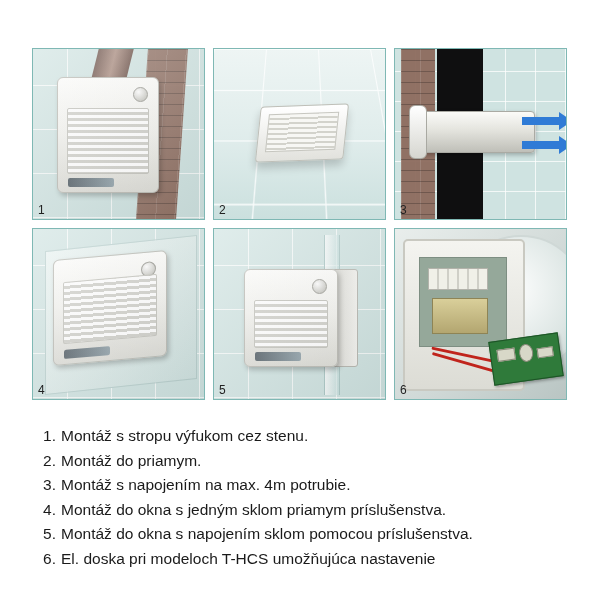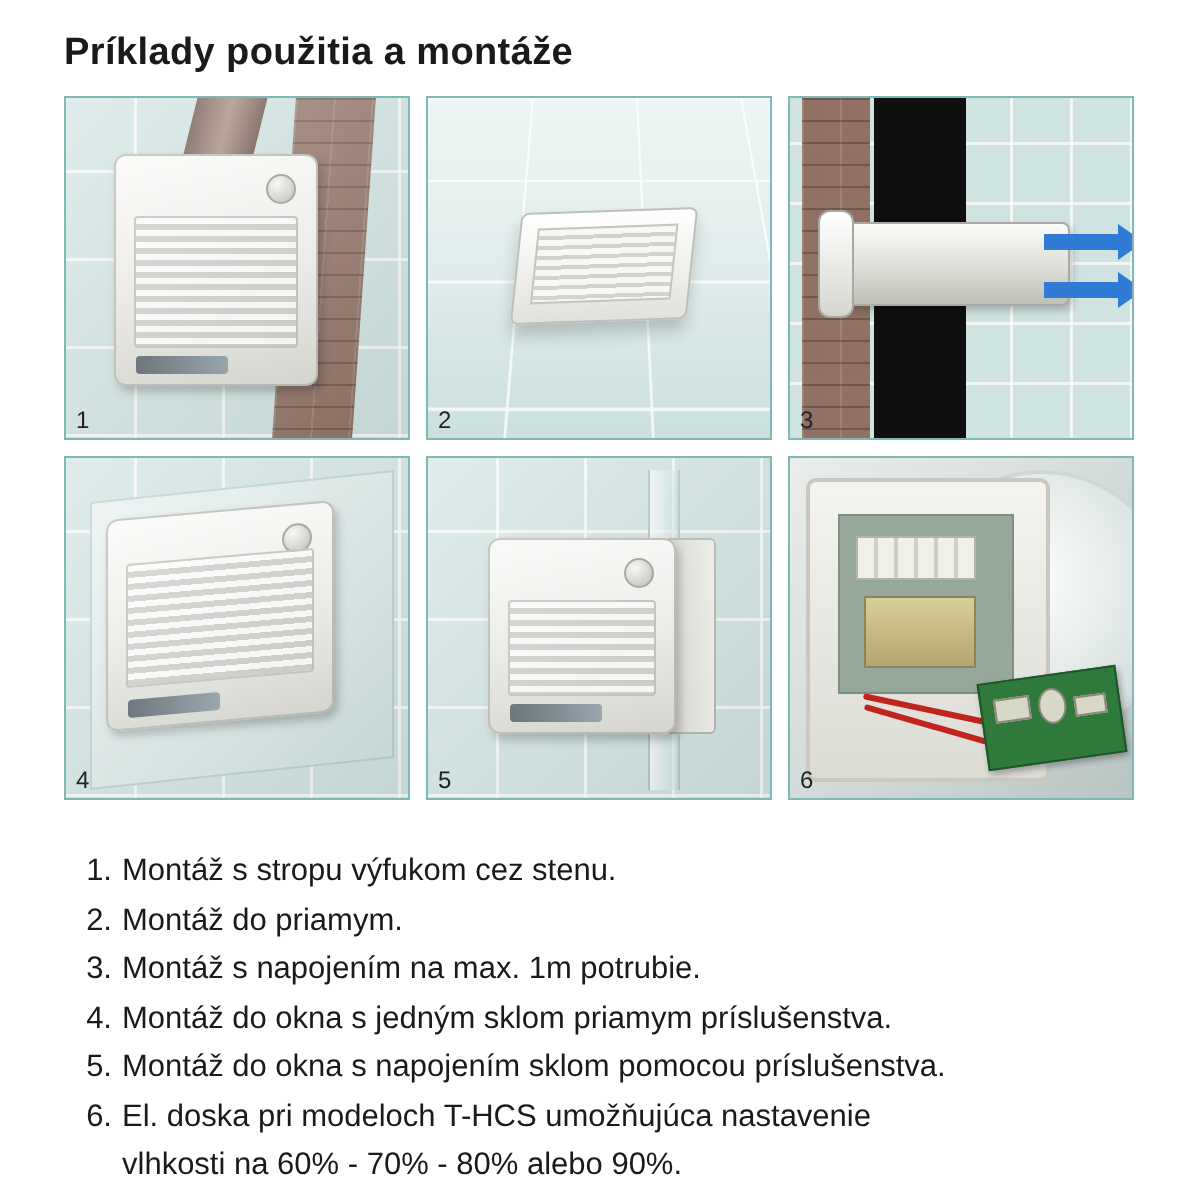--- a/index.html
+++ b/index.html
@@ -375,21 +375,20 @@
   .cap-text { flex: 1 1 auto; }
   .cap-text2 {
     margin-left: 25px;
   }
 </style>
 </head>
 <body>
 
 <div class="page">
 
-  <div class="title">Príklady použitia a montáže</div>
 
   <div class="grid">
 
     <div class="cell">
       <div class="tilebg"></div>
       <div class="brick c1-brick"></div>
       <div class="c1-tube"></div>
       <div class="fanbox c1-fan">
         <div class="knob"></div>
         <div class="louvers"></div>
@@ -472,34 +471,33 @@
       <div class="cap-text">Montáž s stropu výfukom cez stenu.</div>
     </div>
 
     <div class="cap-row">
       <div class="cap-num">2.</div>
       <div class="cap-text">Montáž do priamym.</div>
     </div>
 
     <div class="cap-row">
       <div class="cap-num">3.</div>
-      <div class="cap-text">Montáž s napojením na max. 1m potrubie.</div>
+      <div class="cap-text">Montáž s napojením na max. 4m potrubie.</div>
     </div>
 
     <div class="cap-row">
       <div class="cap-num">4.</div>
       <div class="cap-text">Montáž do okna s jedným sklom priamym príslušenstva.</div>
     </div>
 
     <div class="cap-row">
       <div class="cap-num">5.</div>
       <div class="cap-text">Montáž do okna s napojením sklom pomocou príslušenstva.</div>
     </div>
 
     <div class="cap-row">
       <div class="cap-num">6.</div>
       <div class="cap-text">El.  doska  pri  modeloch  T-HCS  umožňujúca  nastavenie</div>
     </div>
-    <div class="cap-text2">vlhkosti na 60% - 70% - 80% alebo 90%.</div>
 
   </div>
 
 </div>
 
 </body></html>

